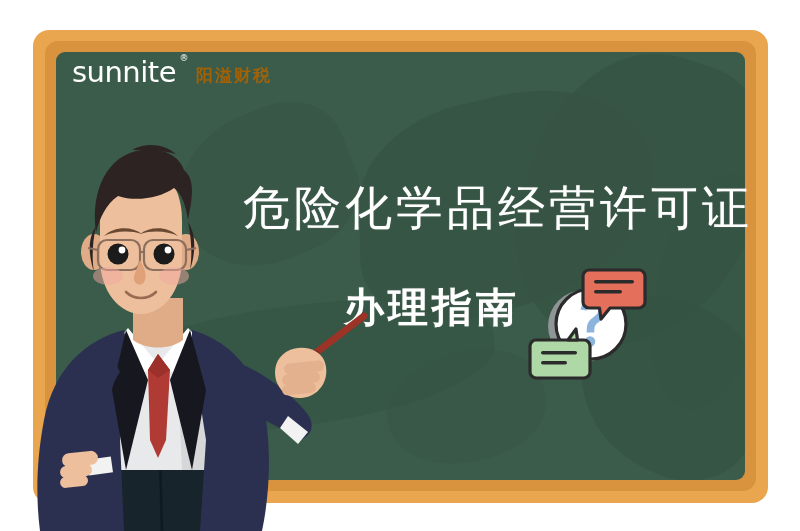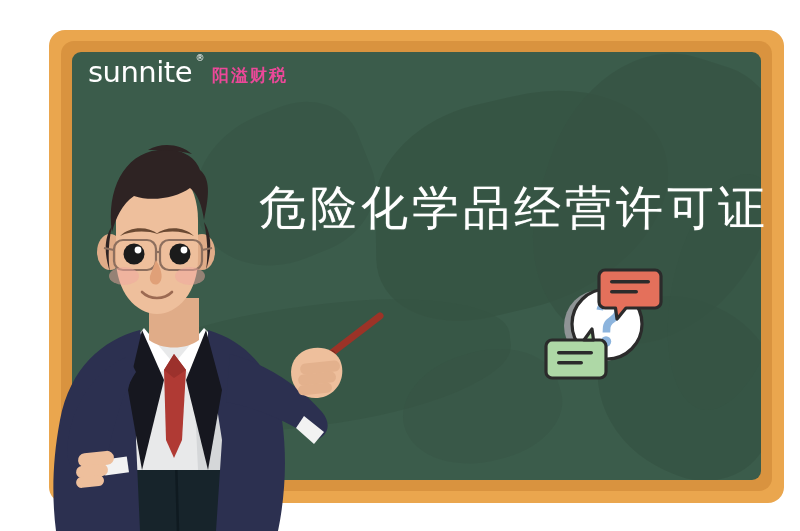--- a/index.html
+++ b/index.html
@@ -10,21 +10,21 @@
   body {
     width: 800px;
     height: 531px;
     position: relative;
     overflow: hidden;
     font-family: "Liberation Sans", sans-serif;
   }
 
   #stage {
     position: absolute;
-    left: 16px; top: 0;
+    left: 0; top: 0;
     width: 652px; height: 531px;
     background: #ffffff;
     border-radius: 31px;
   }
 
   
   .board-frame-outer {
     position: absolute;
     left: 33px; top: 30px;
     width: 735px; height: 473px;
@@ -81,21 +81,21 @@
     letter-spacing: -0.5px;
     font-family: "DejaVu Sans", sans-serif;
   }
   .logo-reg {
     position: absolute;
     right: -12px; top: -4px;
     font-size: 9px;
     color: #ffffff;
   }
   .logo-cn {
-    color: #ec4899;
+    color: #a16207;
     font-size: 17px;
     font-weight: bold;
     letter-spacing: 2px;
     line-height: 1;
     padding-bottom: 3px;
   }
 
   
   .headline {
     position: absolute;
@@ -148,20 +148,21 @@
 
   <div class="logo-row">
     <div class="logo-mark">
       <span>sunnite</span>
       <span class="logo-reg">®</span>
     </div>
     <div class="logo-cn">阳溢财税</div>
   </div>
 
   <div class="headline">危险化学品经营许可证</div>
+  <div class="subhead">办理指南</div>
 
   <div class="faq-cluster">
     <svg width="122" height="122" viewBox="0 0 122 122">
 
       <circle cx="56" cy="62" r="36" fill="#8f9496"></circle>
 
       <circle cx="63" cy="60" r="35" fill="#ffffff" stroke="#2b2b2b" stroke-width="3.2"></circle>
 
       <g fill="#8cb4dd">
         <path d="M52.5 45.5c1.2-6.2 6.6-10.6 13.2-10.6 7.4 0 13 4.9 13 11.6 0 5.3-2.9 8.2-7.2 11.1-3.6 2.5-4.9 4.1-5.1 7.6l-0.2 3.4h-7.6l0.2-4.3c0.3-5.5 2.5-8.3 6.9-11.4 3.2-2.3 4.5-3.7 4.5-6.2 0-2.9-2.2-4.9-5.4-4.9-3 0-5.1 1.7-5.8 4.6z"></path>

